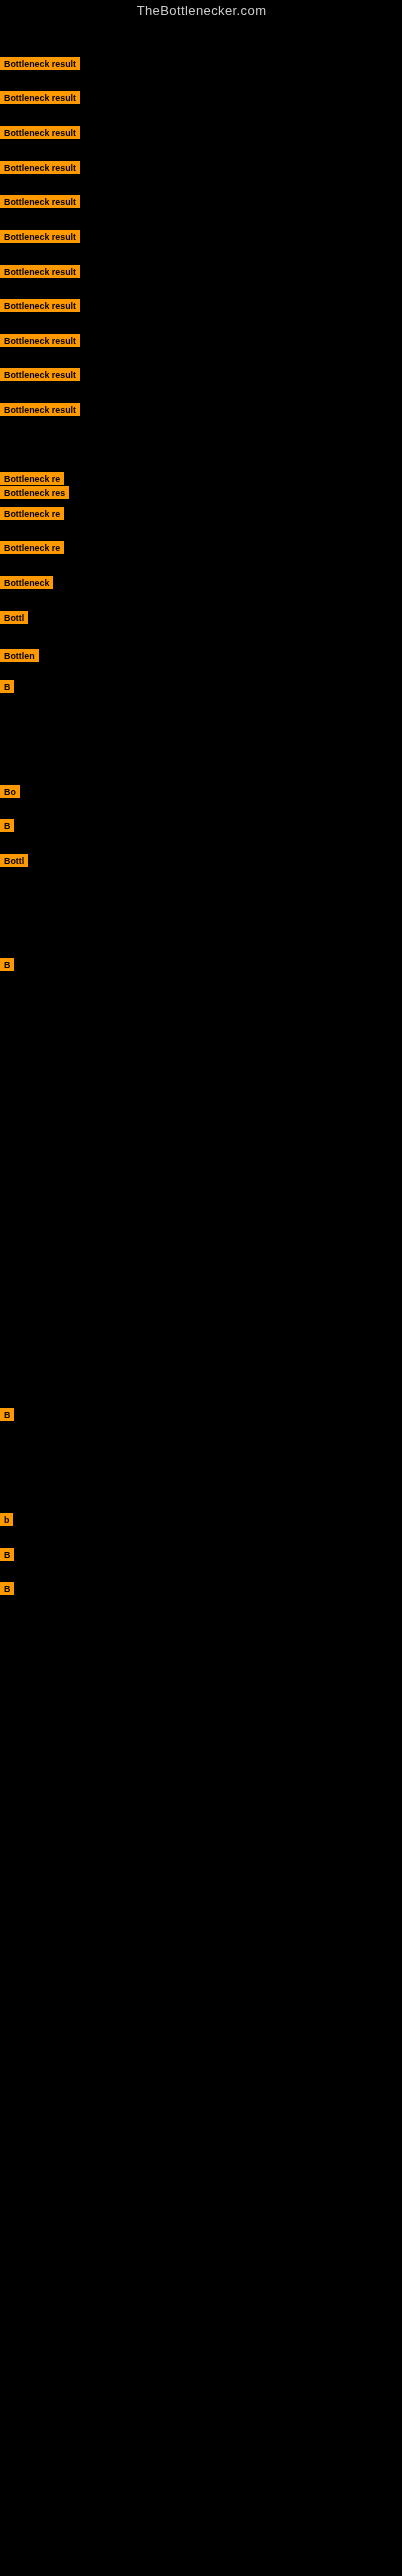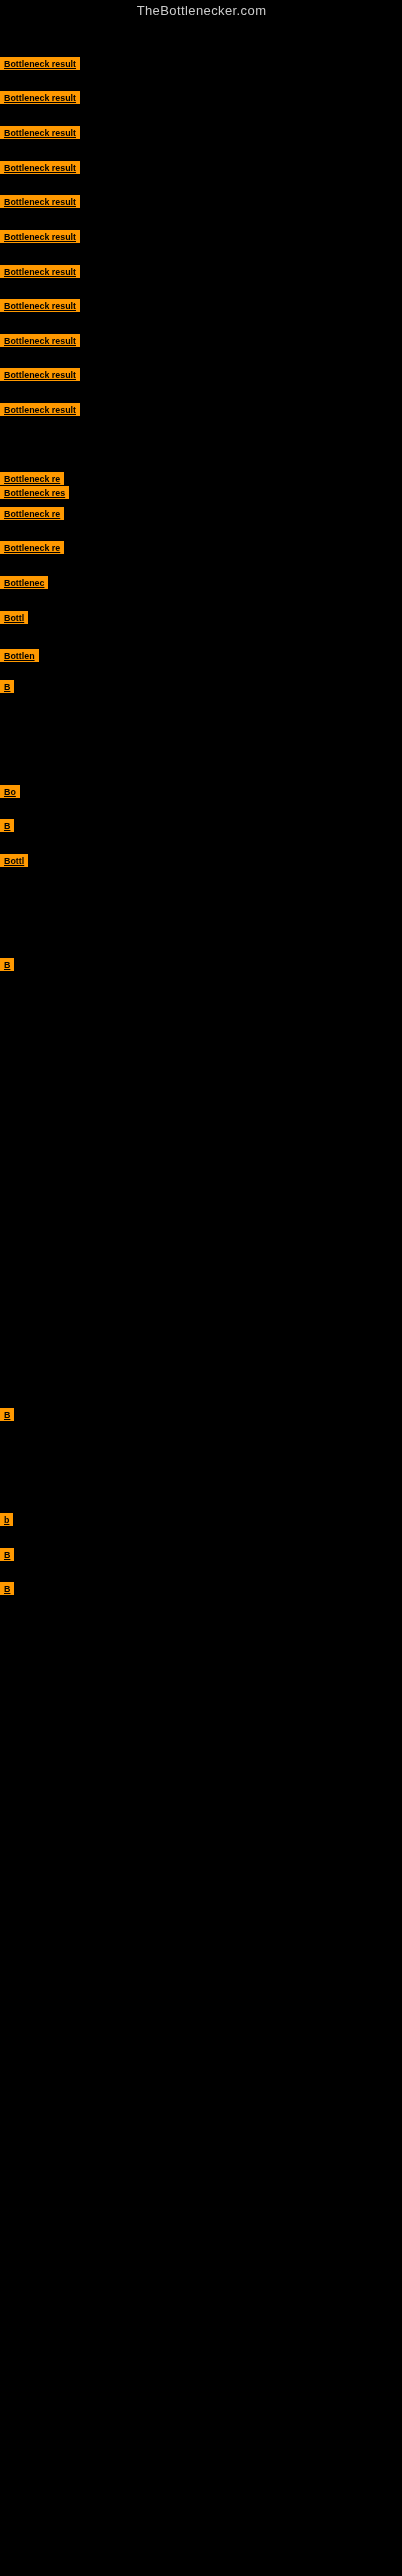--- a/index.html
+++ b/index.html
@@ -20,21 +20,20 @@
     .bottleneck-badge {
       display: inline-block;
       background-color: #f90;
       color: #000;
       font-size: 8.9px;
       font-weight: bold;
       padding: 1.6px 4px;
       white-space: nowrap;
       position: absolute;
       left: 0;
-      text-decoration: underline;
     }
   </style>
 </head>
 <body>
 
 <div class="site-title">TheBottlenecker.com</div>
 
 <div id="badges-container" style="position:relative; width:403px; height:2568px;">
 <div class="bottleneck-badge" style="top: 34px;">Bottleneck result</div>
     <div class="bottleneck-badge" style="top: 68px;">Bottleneck result</div>
@@ -44,21 +43,21 @@
     <div class="bottleneck-badge" style="top: 207px;">Bottleneck result</div>
     <div class="bottleneck-badge" style="top: 242px;">Bottleneck result</div>
     <div class="bottleneck-badge" style="top: 276px;">Bottleneck result</div>
     <div class="bottleneck-badge" style="top: 311px;">Bottleneck result</div>
     <div class="bottleneck-badge" style="top: 345px;">Bottleneck result</div>
     <div class="bottleneck-badge" style="top: 380px;">Bottleneck result</div>
     <div class="bottleneck-badge" style="top: 415px; margin-top: 48px;">Bottleneck res</div>
     <div class="bottleneck-badge" style="top: 449px;">Bottleneck re</div>
     <div class="bottleneck-badge" style="top: 484px;">Bottleneck re</div>
     <div class="bottleneck-badge" style="top: 518px;">Bottleneck re</div>
-    <div class="bottleneck-badge" style="top: 553px;">Bottlenec</div>
+    <div class="bottleneck-badge" style="top: 553px;">Bottleneck</div>
     <div class="bottleneck-badge" style="top: 588px;">Bottl</div>
     <div class="bottleneck-badge" style="top: 626px;">Bottlen</div>
     <div class="bottleneck-badge" style="top: 657px;">B</div>
     <div class="bottleneck-badge" style="top: 762px;">Bo</div>
     <div class="bottleneck-badge" style="top: 796px;">B</div>
     <div class="bottleneck-badge" style="top: 831px;">Bottl</div>
     <div class="bottleneck-badge" style="top: 935px;">B</div>
     <div class="bottleneck-badge" style="top: 1385px;">B</div>
     <div class="bottleneck-badge" style="top: 1490px;">b</div>
     <div class="bottleneck-badge" style="top: 1525px;">B</div>

